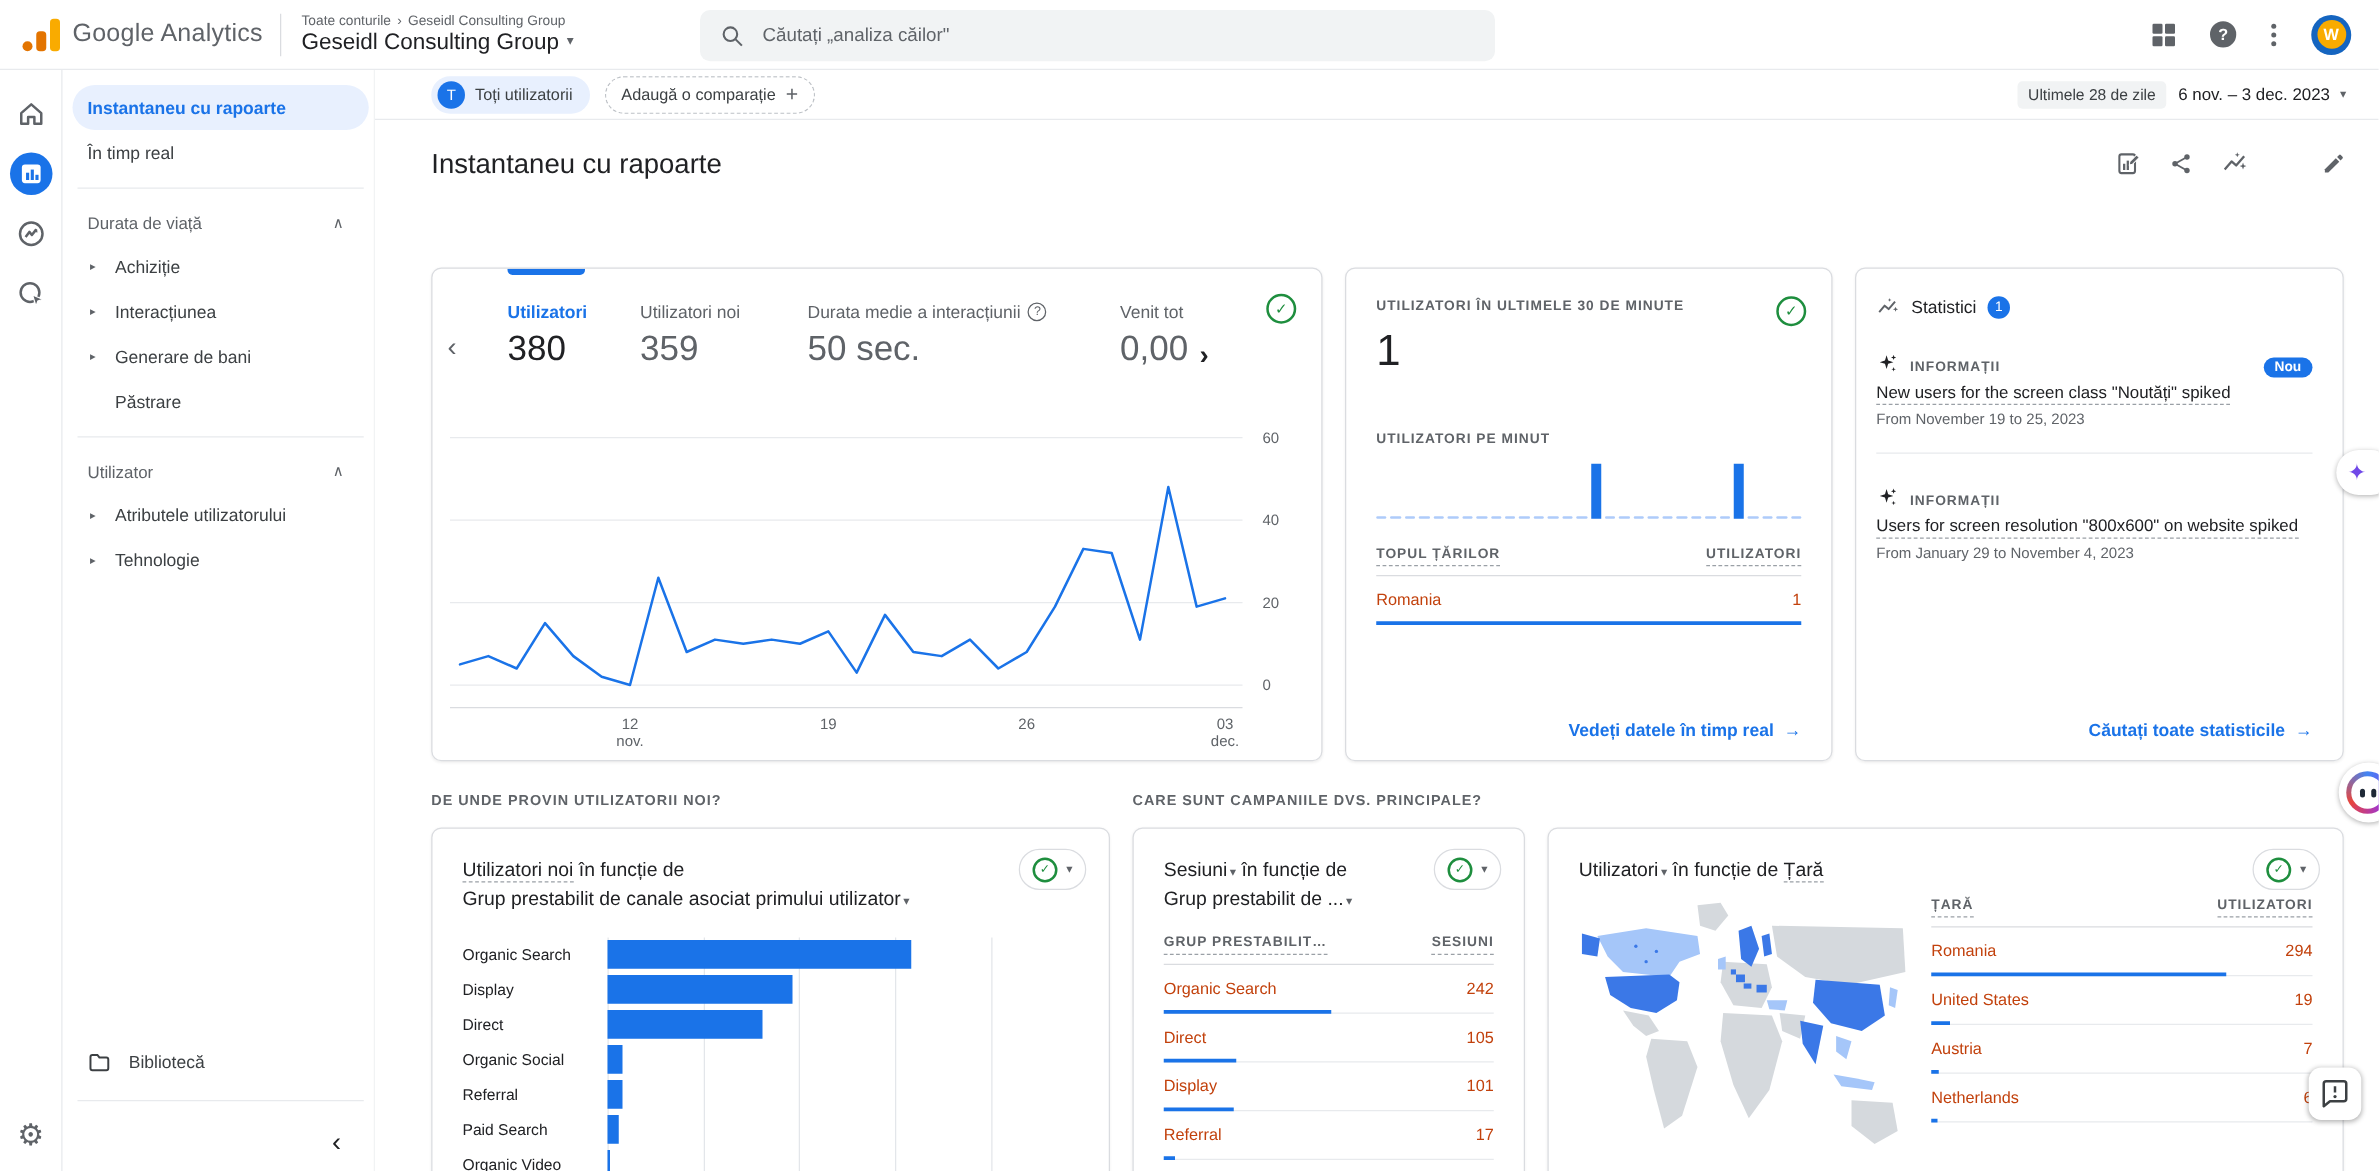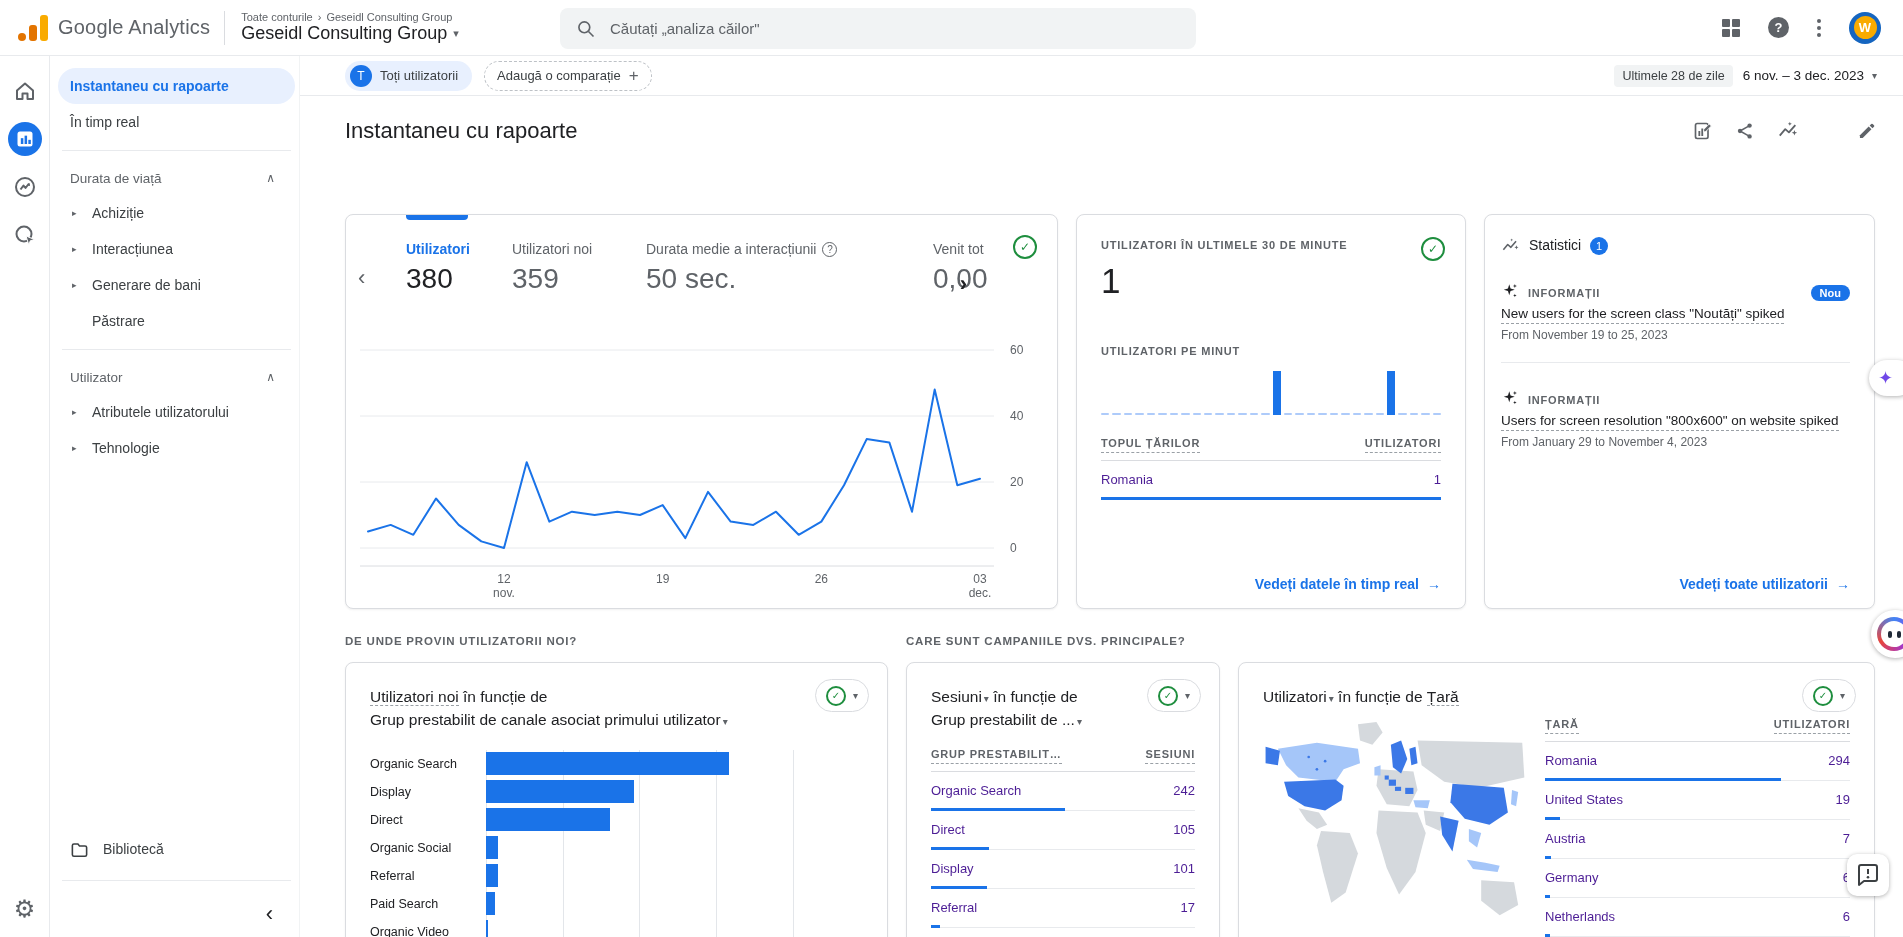--- a/index.html
+++ b/index.html
@@ -89,37 +89,37 @@
   .ov-check { position:absolute; top:20px; right:20px; }
   .ov-prev { position:absolute; left:12px; top:50px; font-size:22px; color:#5f6368; cursor:pointer; }
   .ov-next { position:absolute; right:90px; top:56px; font-size:22px; color:#202124; font-weight:bold; cursor:pointer; }
   .ov-tabs { display:flex; padding:26px 0 0 60px; }
   .metric { cursor:pointer; }
   .metric .m-label { font-size:14px; color:#5f6368; display:flex; align-items:center; gap:6px; white-space:nowrap; }
   .metric.active .m-label { color:#1a73e8; font-weight:bold; }
   .metric .m-value { font-size:28px; color:#5f6368; margin-top:6px; font-weight:normal; }
   .metric.active .m-value { color:#202124; }
   .metric .help { width:15px; height:15px; border-radius:50%; border:1.5px solid #5f6368; font-size:10px; display:flex; align-items:center; justify-content:center; color:#5f6368; }
-  .metric.trunc { flex:1; min-width:0; overflow:hidden;margin-left:37px; }
+  .metric.trunc { flex:1; min-width:0; overflow:hidden; }
   .metric.trunc .m-value { width:54px; overflow:hidden; white-space:nowrap; }
   .ov-chart { position:absolute; left:14px; top:118px; }
 
   
   .realtime-card { width:390px; height:395px; padding:24px; }
   .rt-check { position:absolute; top:22px; right:20px; }
   .rt-big { font-size:35px; color:#202124; margin-top:10px; }
   .rt-minute { margin-top:44px; }
   .rt-bars { margin-top:12px; height:46px; display:flex; align-items:flex-end; gap:3px; }
   .rt-slot { flex:1; height:2px; background:#aecbfa; border-radius:1px; }
   .rt-slot.tall { height:44px; background:#1a73e8; border-radius:0; }
   .tbl-head { display:flex; justify-content:space-between; align-items:flex-end; padding-bottom:7px; }
   .tbl-head span { border-bottom:1px dashed #9aa0a6; padding-bottom:3px; }
   .tbl-body { border-top:1px solid #dadce0; }
   .tbl-row { padding-top:11px; }
-  .tbl-row .tr-line { display:flex; justify-content:space-between; font-size:13px; color:#4c1d95; }
+  .tbl-row .tr-line { display:flex; justify-content:space-between; font-size:13px; color:#c2410c; }
   .barline { height:3px; position:relative; margin-top:10px; }
   .barline::before { content:""; position:absolute; left:0; right:0; bottom:0; height:1px; background:#e8eaed; }
   .barline .bar { position:absolute; left:0; top:0; height:3px; background:#1a73e8; }
   .rt-table { margin-top:22px; }
 
   
   .insights-card { width:391px; height:395px; padding:22px 24px 0 16px; }
   .ins-header { display:flex; align-items:flex-start; gap:9px; font-size:14px; color:#202124; }
   .ins-count { width:18px; height:18px; border-radius:50%; background:#1a73e8; color:#fff; font-size:11px; display:flex; align-items:center; justify-content:center; }
   .ins-item { margin-top:26px; }
@@ -518,21 +518,21 @@
                       <path d="M18.5 2.5 l.7 2.1 2.1.7 -2.1.7 -.7 2.1 -.7 -2.1 -2.1 -.7 2.1 -.7 Z" fill="#202124"></path>
                       <path d="M18.5 15.5 l.6 1.8 1.8.6 -1.8.6 -.6 1.8 -.6 -1.8 -1.8 -.6 1.8 -.6 Z" fill="#202124"></path>
                     </svg></span>
                   <span class="ins-tag">INFORMAȚII</span>
                 </div>
                 <div><span class="ins-title">Users for screen resolution "800x600" on website spiked</span></div>
                 <div class="ins-sub">From January 29 to November 4, 2023</div>
               </div>
             </div>
           <div class="card-link">
-            <span>Vedeți toate utilizatorii</span>
+            <span>Căutați toate statisticile</span>
             <span>→</span>
           </div>
         </section>
       </div>
 
       <div class="row2-headings">
         <div class="h1c"><span class="sec-heading">DE UNDE PROVIN UTILIZATORII NOI?</span></div>
         <div class="h2c"><span class="sec-heading">CARE SUNT CAMPANIILE DVS. PRINCIPALE?</span></div>
       </div>
 
@@ -744,29 +744,20 @@
                       <div class="bar" style="width: 5%;"></div>
                     </div>
                   </div>
                   <div class="tbl-row">
                     <div class="tr-line">
                       <span>Austria</span>
                       <span>7</span>
                     </div>
                     <div class="barline">
                       <div class="bar" style="width: 1.84211%;"></div>
-                    </div>
-                  </div>
-                  <div class="tbl-row">
-                    <div class="tr-line">
-                      <span>Germany</span>
-                      <span>6</span>
-                    </div>
-                    <div class="barline">
-                      <div class="bar" style="width: 1.57895%;"></div>
                     </div>
                   </div>
                   <div class="tbl-row">
                     <div class="tr-line">
                       <span>Netherlands</span>
                       <span>6</span>
                     </div>
                     <div class="barline">
                       <div class="bar" style="width: 1.57895%;"></div>
                     </div>

